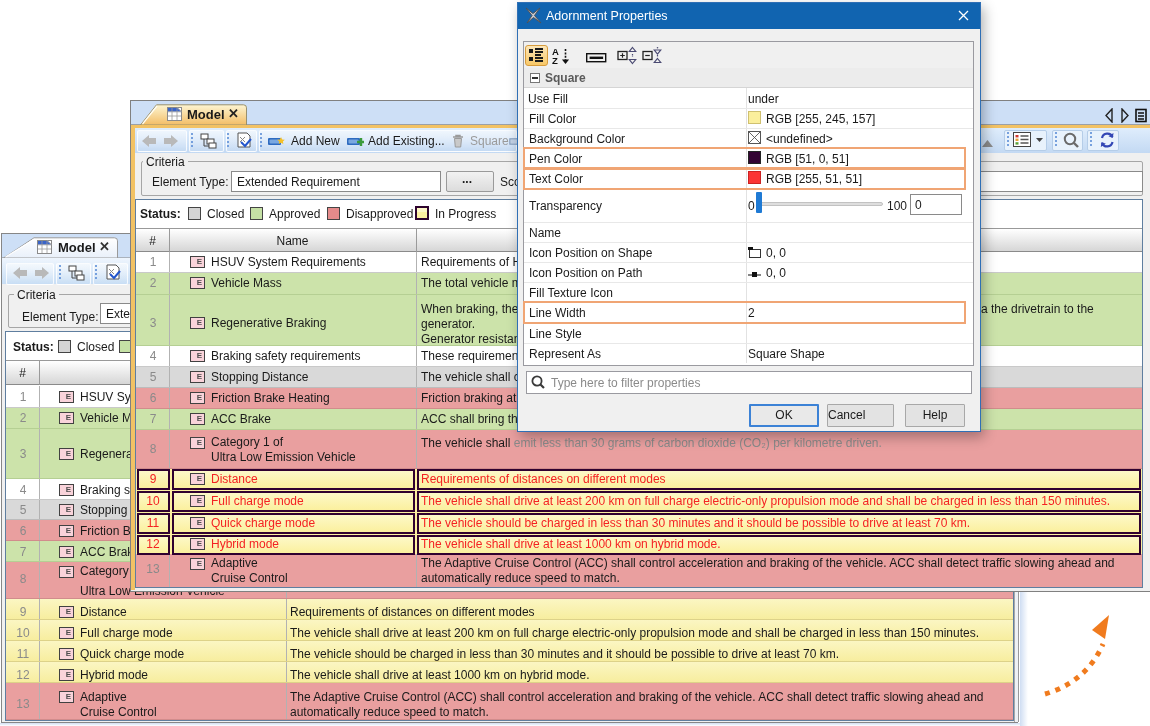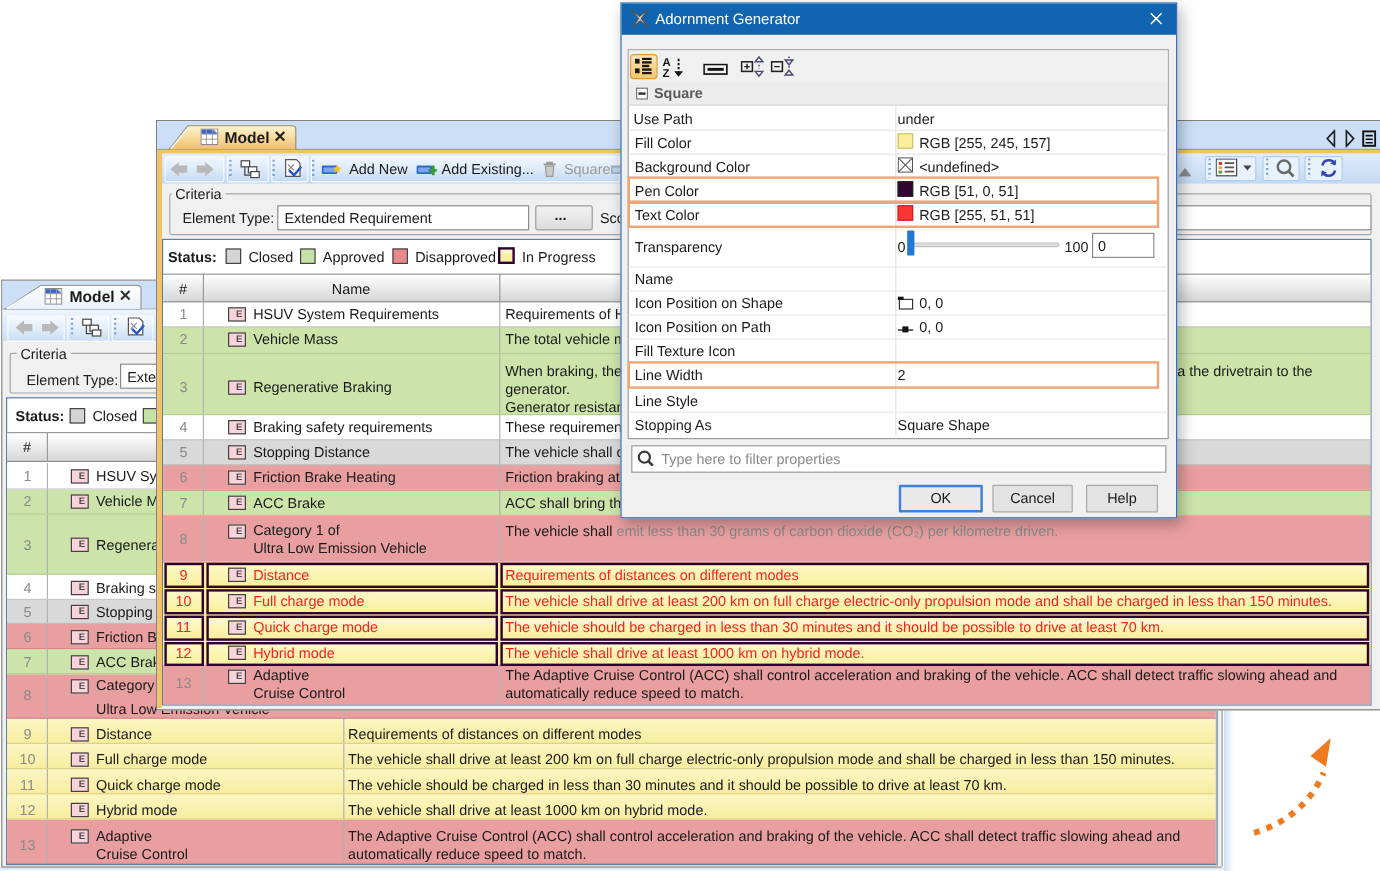--- a/index.html
+++ b/index.html
@@ -395,21 +395,21 @@
 
 <div class="a" style="left:1014px;top:592px;width:5px;height:130px;background:#eef1f5;border-left:1px solid #a8a8a8;border-right:1px solid #98989a;z-index:12"></div>
 <div class="a" style="left:1020px;top:590px;width:8px;height:136px;background:linear-gradient(to right,#cfddf2,rgba(255,255,255,0));z-index:5"></div>
 <div class="a" style="left:0px;top:723px;width:1020px;height:3px;background:linear-gradient(#cfddf2,rgba(255,255,255,0));z-index:5"></div>
 
 <div class="a" style="left:517px;top:2px;width:464px;height:430px;background:#f0f0f0;border:1px solid #2f6fb5;box-shadow:3px 5px 12px rgba(0,0,0,.30);z-index:30"></div>
 <div class="a" style="left:518px;top:3px;width:462px;height:26px;background:#1164b0;z-index:31"></div>
 <div class="a" style="left:525px;top:7px;z-index:32"><svg width="17" height="17">
       <path d="M1 1 L8 6.5 L15 1 L9.5 8.5 L16 16 L8.5 10.5 L2 16 L7 8.5 Z" fill="#c8cbd1" stroke="#4e5156" stroke-width="1"></path>
     </svg></div>
-<div class="txt" style="left:546px;top:9px;color:#fff;font-size:12.5px;z-index:32">Adornment Generator</div>
+<div class="txt" style="left:546px;top:9px;color:#fff;font-size:12.5px;z-index:32">Adornment Properties</div>
 <div class="a" style="left:955px;top:7px;z-index:32"><svg width="18" height="18">
       <path d="M4 4 L13 13 M13 4 L4 13" stroke="#fff" stroke-width="1.3"></path>
     </svg></div>
 
 <div class="a" style="left:523px;top:41px;width:451px;height:325px;background:#fff;border:1px solid #9a9aa0;z-index:31"></div>
 <div class="a" style="left:524px;top:42px;width:449px;height:26px;background:#f0f0f0;z-index:32"></div>
 
 <div class="a" style="left:525px;top:45px;width:23px;height:21px;background:linear-gradient(#fce6b8,#f8c868);border:1px solid #d89c3c;border-radius:3px;z-index:33"></div>
 <div class="a" style="left:529px;top:48px;z-index:34"><svg width="15" height="14">
       <rect x="0" y="1" width="4" height="4" fill="#1a1a1a"></rect>
@@ -451,21 +451,21 @@
 <div class="a" style="left:532px;top:77px;width:6px;height:1.5px;background:#333;z-index:34"></div>
 <div class="txt" style="left:545px;top:71px;font-weight:bold;color:#5a5a5a;z-index:33">Square</div>
 <div class="vline" style="left:746px;top:88px;height:275px;background:#e2e2e2;z-index:33"></div>
 <div class="hline" style="left:524px;top:108px;width:449px;background:#e8e8e8;z-index:33"></div>
 <div class="hline" style="left:524px;top:128px;width:449px;background:#e8e8e8;z-index:33"></div>
 <div class="hline" style="left:524px;top:222px;width:449px;background:#e8e8e8;z-index:33"></div>
 <div class="hline" style="left:524px;top:242px;width:449px;background:#e8e8e8;z-index:33"></div>
 <div class="hline" style="left:524px;top:262px;width:449px;background:#e8e8e8;z-index:33"></div>
 <div class="hline" style="left:524px;top:282px;width:449px;background:#e8e8e8;z-index:33"></div>
 <div class="hline" style="left:524px;top:343px;width:449px;background:#e8e8e8;z-index:33"></div>
-<div class="txt" style="left:528px;top:92px;z-index:33">Use Path</div>
+<div class="txt" style="left:528px;top:92px;z-index:33">Use Fill</div>
 <div class="txt" style="left:748px;top:92px;z-index:33">under</div>
 <div class="txt" style="left:529px;top:112px;z-index:33">Fill Color</div>
 <div class="a" style="left:748px;top:111px;width:13px;height:13px;background:#fbef9c;border:1px solid #cfc070;z-index:33"></div>
 <div class="txt" style="left:766px;top:112px;z-index:33">RGB [255, 245, 157]</div>
 <div class="txt" style="left:529px;top:132px;z-index:33">Background Color</div>
 <div class="a" style="left:748px;top:131px;z-index:33"><svg width="13" height="13">
       <rect x="0.5" y="0.5" width="12" height="12" fill="#fff" stroke="#555"></rect>
       <path d="M1 1 L12 12 M12 1 L1 12" stroke="#555" stroke-width="0.9"></path>
     </svg></div>
 <div class="txt" style="left:766px;top:132px;z-index:33">&lt;undefined&gt;</div>
@@ -495,30 +495,30 @@
 <div class="a" style="left:748px;top:268px;z-index:33"><svg width="14" height="8">
       <path d="M0 4 h13" stroke="#333" stroke-width="1.2"></path>
       <rect x="4" y="1" width="5" height="5" fill="#111"></rect>
     </svg></div>
 <div class="txt" style="left:766px;top:266px;z-index:33">0, 0</div>
 <div class="txt" style="left:529px;top:286px;z-index:33">Fill Texture Icon</div>
 <div class="a" style="left:523px;top:301px;width:443px;height:23px;border:2px solid #f0a574;z-index:33"></div>
 <div class="txt" style="left:529px;top:306px;z-index:34">Line Width</div>
 <div class="txt" style="left:748px;top:306px;z-index:34">2</div>
 <div class="txt" style="left:529px;top:327px;z-index:33">Line Style</div>
-<div class="txt" style="left:529px;top:347px;z-index:33">Stopping As</div>
+<div class="txt" style="left:529px;top:347px;z-index:33">Represent As</div>
 <div class="txt" style="left:748px;top:347px;z-index:33">Square Shape</div>
 
 <div class="a" style="left:526px;top:371px;width:446px;height:23px;background:#fff;border:1px solid #9a9aa0;z-index:31"></div>
 <div class="a" style="left:530px;top:374px;z-index:32"><svg width="17" height="17">
       <circle cx="7" cy="7" r="4.6" fill="none" stroke="#3a3a3a" stroke-width="1.8"></circle>
       <path d="M10.5 10.5 L14 14" stroke="#3a3a3a" stroke-width="2.2"></path>
     </svg></div>
 <div class="txt" style="left:551px;top:376px;color:#8a8a8a;z-index:32">Type here to filter properties</div>
 
 <div class="a" style="left:749px;top:404px;width:70px;height:23px;background:#e9e9e9;border:2px solid #3c82d6;border-radius:1px;text-align:center;line-height:19px;z-index:31">OK</div>
-<div class="a" style="left:827px;top:404px;width:67px;height:23px;background:#e3e3e3;border:1px solid #a8a8a8;border-radius:1px;text-align:center;line-height:21px;z-index:31">Cancel</div>
+<div class="a" style="left:827px;top:404px;width:67px;height:23px;background:#e3e3e3;border:1px solid #a8a8a8;border-radius:1px;text-align:left;line-height:21px;z-index:31">Cancel</div>
 <div class="a" style="left:905px;top:404px;width:60px;height:23px;background:#e3e3e3;border:1px solid #a8a8a8;border-radius:1px;text-align:center;line-height:21px;z-index:31">Help</div>
 
 <div class="a" style="left:1035px;top:610px;z-index:40"><svg width="110" height="100">
       <path d="M10 84 C 34 77, 56 62, 68 34" fill="none" stroke="#f07b1e" stroke-width="5" stroke-dasharray="5 6"></path>
       <path d="M74 5 L57 20 L70 29 Z" fill="#f07b1e"></path>
     </svg></div>
 
 </body></html>

